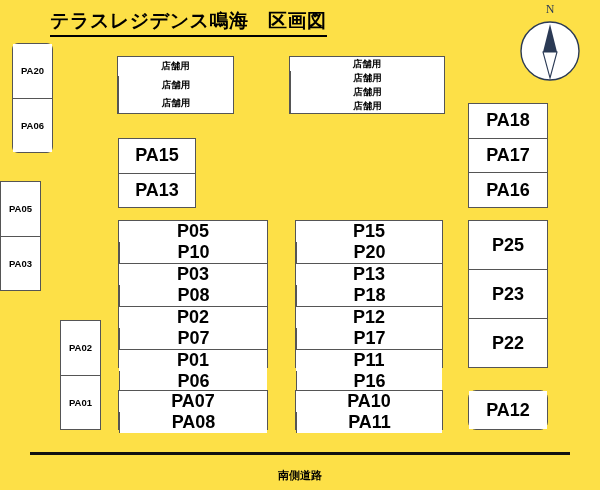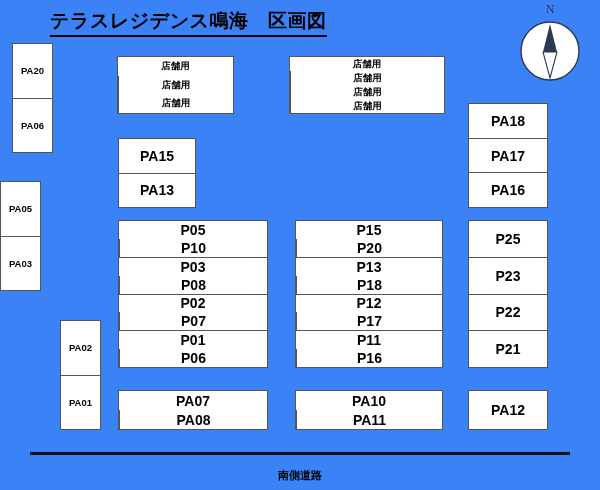--- a/index.html
+++ b/index.html
@@ -8,21 +8,21 @@
     background: #ffffff;
   }
   body {
     font-family: "Liberation Sans", "DejaVu Sans", sans-serif;
     color: #111111;
   }
   #plan {
     position: relative;
     width: 600px;
     height: 490px;
-    background: #3b82f6;
+    background: #fde047;
     overflow: hidden;
   }
 
   
   .title {
     position: absolute;
     left: 50px;
     top: 8px;
     font-size: 19px;
     font-weight: bold;
@@ -54,21 +54,21 @@
     color: #000000;
     text-align: center;
     flex: 1 1 0;
     white-space: nowrap;
   }
   .block.vert > .cell + .cell { border-top: 1px solid #555555; }
   .block.horiz > .cell + .cell { border-left: 1px solid #555555; }
 
   
   .cell.lbl-sm { font-size: 9.5px; font-weight: bold; }
-  .cell.lbl-lg { font-size: 14px; }
+  .cell.lbl-lg { font-size: 18px; }
 
   
   .road-line {
     position: absolute;
     left: 30px;
     top: 452px;
     width: 540px;
     height: 0;
     border-top: 2px solid #111111;
     border-bottom: 1px solid #111111;
@@ -113,21 +113,21 @@
 
   <div class="compass-n">N</div>
   <div class="compass">
     <svg width="62" height="62" viewBox="0 0 62 62" aria-hidden="true">
       <circle cx="31" cy="31" r="29" fill="#ffffff" stroke="#2b3a55" stroke-width="1.4"></circle>
       <polygon points="31,4 38,32 31,32 24,32" fill="#2b3a55"></polygon>
       <polygon points="31,58 38,32 31,32 24,32" fill="#ffffff" stroke="#2b3a55" stroke-width="1.1"></polygon>
     </svg>
   </div>
 
-  <div class="block vert" style="left:12px; top:43px; width:41px; height:110px;">
+  <div class="block vert" style="left:12px; top:43px; width:41px; height:110px;border-radius:6px;">
     <div class="cell lbl-sm">PA20</div>
     <div class="cell lbl-sm">PA06</div>
   </div>
 
   <div class="block vert" style="left:0; top:181px; width:41px; height:110px;">
     <div class="cell lbl-sm">PA05</div>
     <div class="cell lbl-sm">PA03</div>
   </div>
 
   <div class="block vert" style="left:12px; top:320px; width:41px; height:110px;margin-left:48px;">
@@ -194,33 +194,32 @@
   <div class="block vert" style="left:468px; top:103px; width:80px; height:105px;">
     <div class="cell lbl-lg">PA18</div>
     <div class="cell lbl-lg">PA17</div>
     <div class="cell lbl-lg">PA16</div>
   </div>
 
   <div class="block vert" style="left:468px; top:220px; width:80px; height:148px;">
     <div class="cell lbl-lg">P25</div>
     <div class="cell lbl-lg">P23</div>
     <div class="cell lbl-lg">P22</div>
-    <div class="cell lbl-lg">P21</div>
   </div>
 
   <div class="block horiz" style="left:118px; top:390px; width:150px; height:40px;">
     <div class="cell lbl-lg">PA07</div>
     <div class="cell lbl-lg">PA08</div>
   </div>
 
   <div class="block horiz" style="left:295px; top:390px; width:148px; height:40px;">
     <div class="cell lbl-lg">PA10</div>
     <div class="cell lbl-lg">PA11</div>
   </div>
 
-  <div class="block horiz" style="left:468px; top:390px; width:80px; height:40px;">
+  <div class="block horiz" style="left:468px; top:390px; width:80px; height:40px;border-radius:8px;">
     <div class="cell lbl-lg">PA12</div>
   </div>
 
   <div class="road-line"></div>
   <div class="road-label">南側道路</div>
 
 </div>
 
 </body></html>

